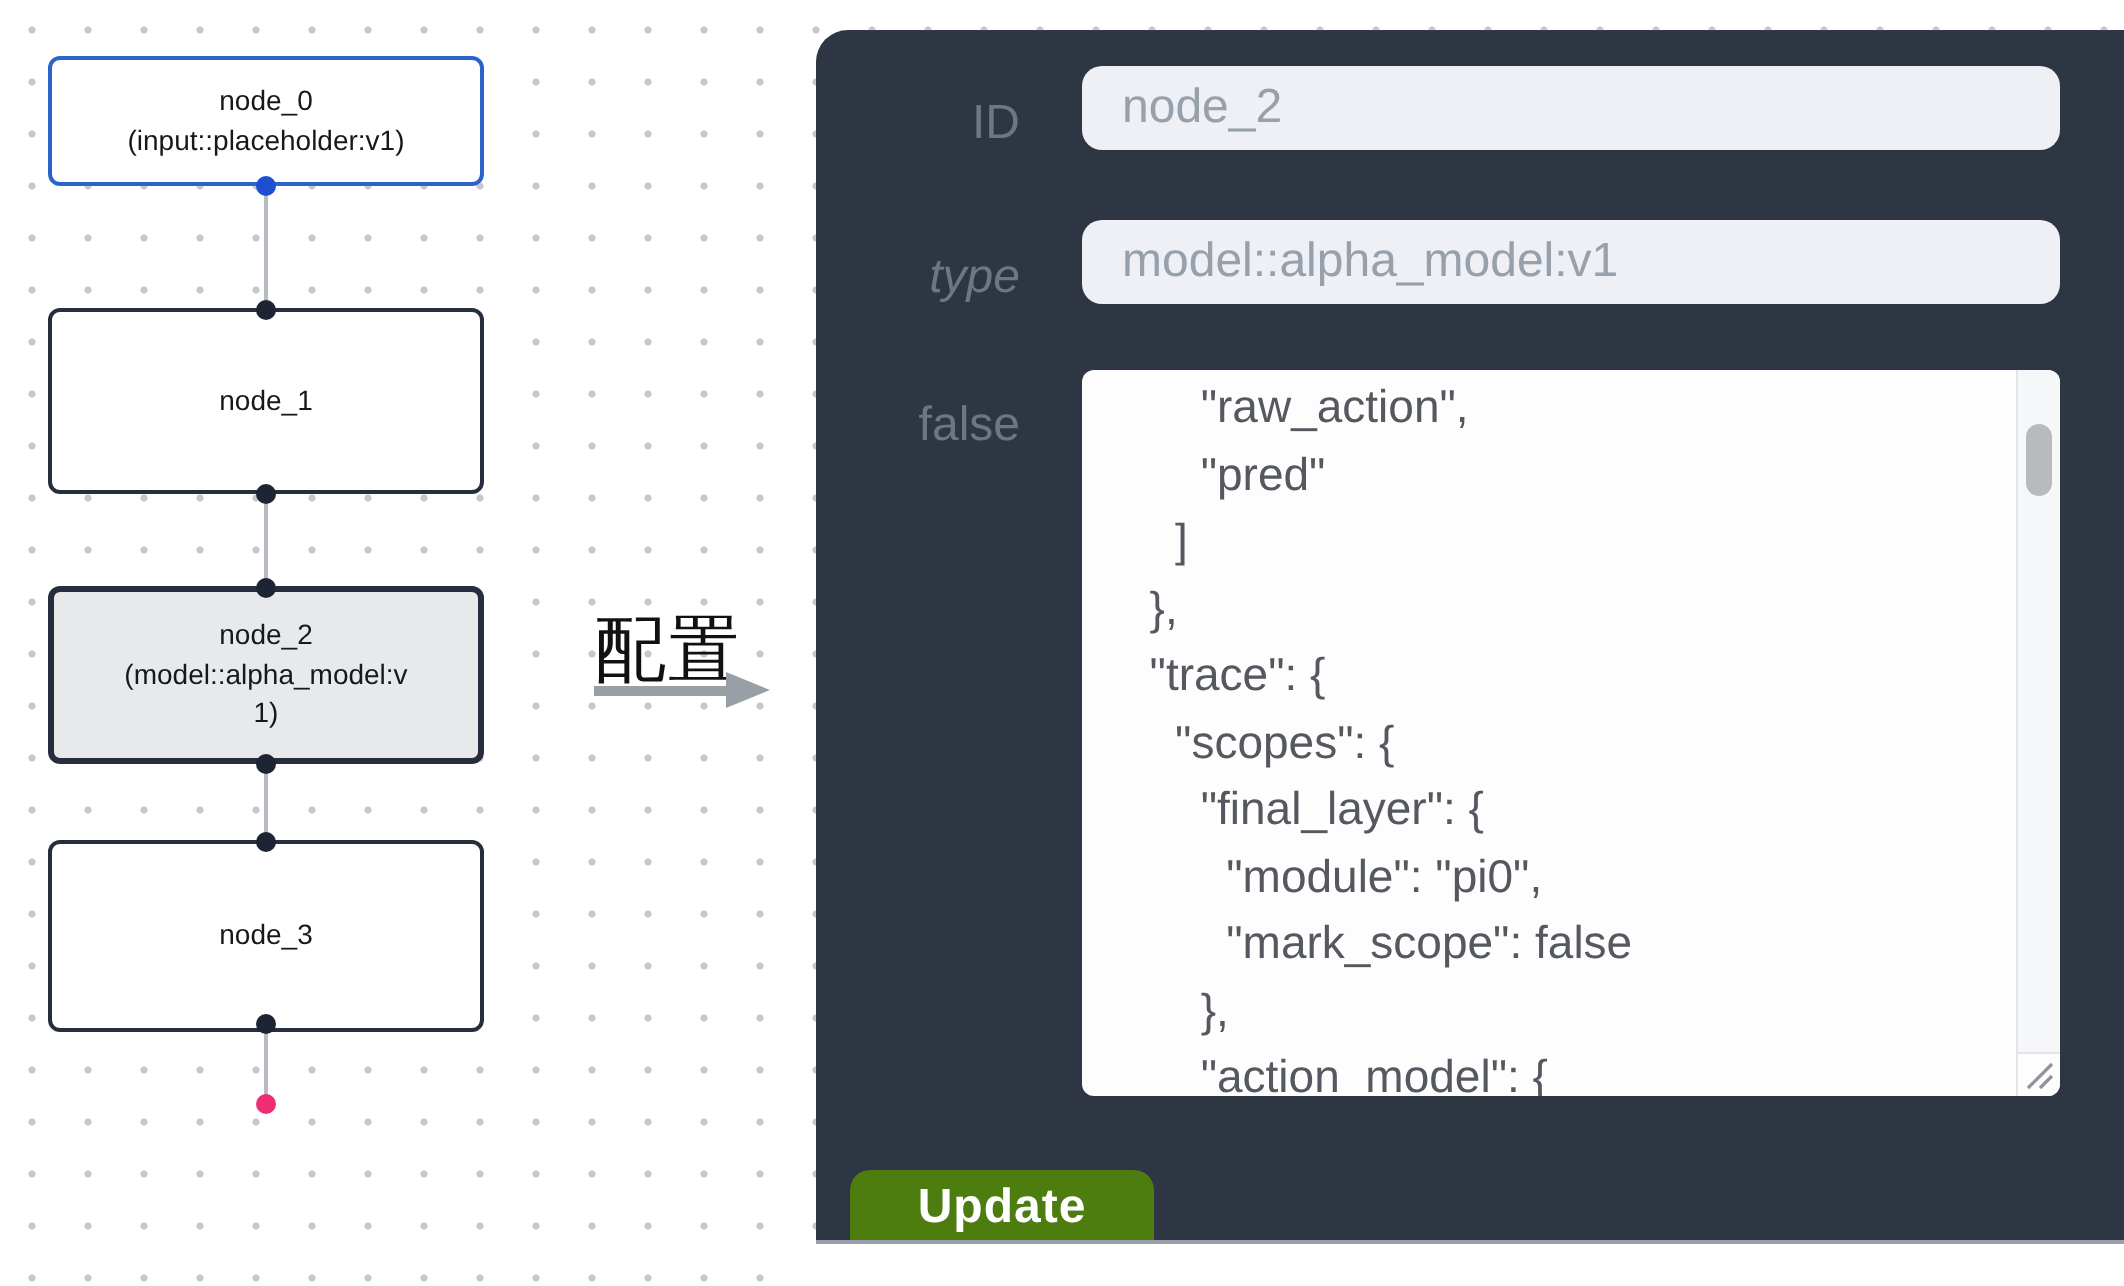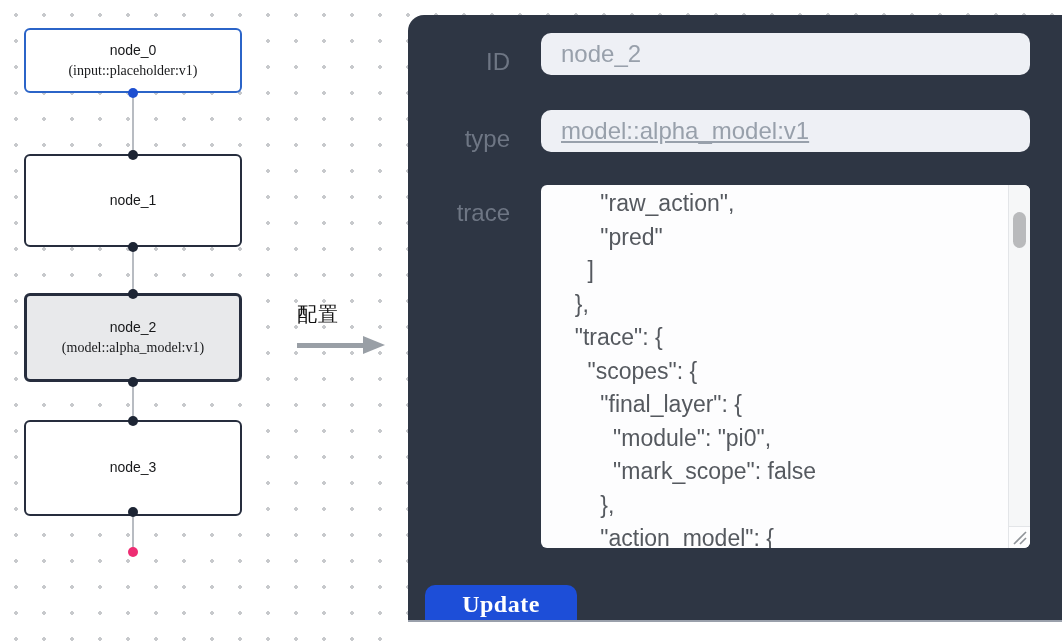--- a/index.html
+++ b/index.html
@@ -32,21 +32,21 @@
     align-items: center;
     justify-content: center;
     text-align: center;
     font-size: 14px;
     line-height: 19.5px;
     color: #17181a;
     padding: 4px 30px;
     word-break: break-all;
     cursor: pointer;
   }
-  .node .node-subtitle { word-break: break-all; font-family: Liberation Serif, serif; }
+  .node .node-subtitle { word-break: break-all; }
   .node-0 { top: 28px;  height: 65px; border-color: #2b64c8; }
   .node-1 { top: 154px; height: 93px; }
   .node-2 { top: 293px; height: 89px; background: #e8e9eb; border-width: 3px; }
   .node-3 { top: 420px; height: 96px; }
   .node-4 { top: 551px; height: 67px; border-color: #ee2d73; }
 
   .edge {
     position: absolute;
     left: 132px;
     width: 2px;
@@ -66,21 +66,21 @@
     background: #1d2534;
   }
   .port-blue { background: #1d4fd0; }
   .port-pink { background: #ee2d73; }
 
   
   .transition-label {
     position: absolute;
     left: 297px;
     top: 301px;
-    font-size: 20px;
+    font-size: 36px;
     color: #111;
     letter-spacing: 1px;
     text-align: right;
   }
   .arrow {
     position: absolute;
     left: 297px;
     top: 336px;
     width: 88px;
     height: 18px;
@@ -127,39 +127,39 @@
   .field-row { position: absolute; left: 0; display: flex; }
   .field-label {
     position: absolute;
     left: 0;
     width: 102px;
     text-align: right;
     font-size: 24px;
     color: #6e7684;
   }
   .row-id .field-label   { top: 27px;  line-height: 40px; }
-  .row-type .field-label { top: 104px; line-height: 40px; }
+  .row-type .field-label { top: 104px; line-height: 40px; font-style: italic; }
   .row-config .field-label { top: 178px; line-height: 40px; }
 
   .panel input {
     position: absolute;
     left: 133px;
     width: 489px;
     height: 42px;
     background: #eef0f5;
     border: none;
     outline: none;
     border-radius: 10px;
     font-family: "Liberation Sans", "DejaVu Sans", sans-serif;
     font-size: 24px;
     color: #98a0ab;
     padding: 0 20px;
   }
   .input-id   { top: 18px; }
-  .input-type { top: 95px; text-decoration: underline; }
+  .input-type { top: 95px; }
 
   .config-box {
     position: absolute;
     left: 133px;
     top: 170px;
     width: 489px;
     height: 363px;
     background: #fdfdfe;
     border-radius: 6px;
     overflow: hidden;
@@ -207,25 +207,25 @@
     cursor: nwse-resize;
   }
   .resize-corner svg { position: absolute; right: 2px; bottom: 2px; }
 
   .update-btn {
     position: absolute;
     left: 17px;
     top: 570px;
     width: 152px;
     height: 52px;
-    background: #1d4ed8;
+    background: #4d7c0f;
     border: none;
     border-radius: 10px;
     color: #ffffff;
-    font-family: Liberation Serif, serif;
+    font-family: Liberation Sans, sans-serif;
     font-size: 24px;
     font-weight: bold;
     letter-spacing: 0.5px;
     padding-bottom: 14px;
     cursor: pointer;
   }
 </style>
 </head>
 <body>
 
@@ -269,21 +269,21 @@
   <div class="panel">
     <div class="field-row row-id">
       <div class="field-label">ID</div>
       <input class="input-id" type="text" value="node_2" style="">
     </div>
     <div class="field-row row-type">
       <div class="field-label">type</div>
       <input class="input-type" type="text" value="model::alpha_model:v1" style="">
     </div>
     <div class="field-row row-config">
-      <div class="field-label">trace</div>
+      <div class="field-label">false</div>
       <div class="config-box">
         <pre>      "raw_action",
       "pred"
     ]
   },
   "trace": {
     "scopes": {
       "final_layer": {
         "module": "pi0",
         "mark_scope": false

